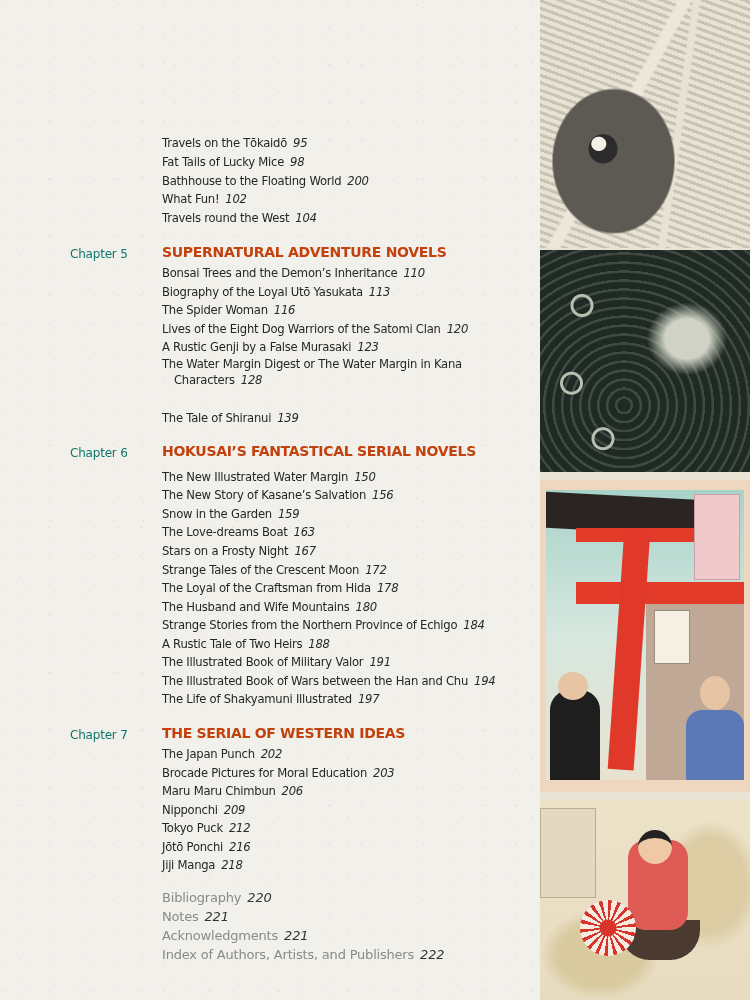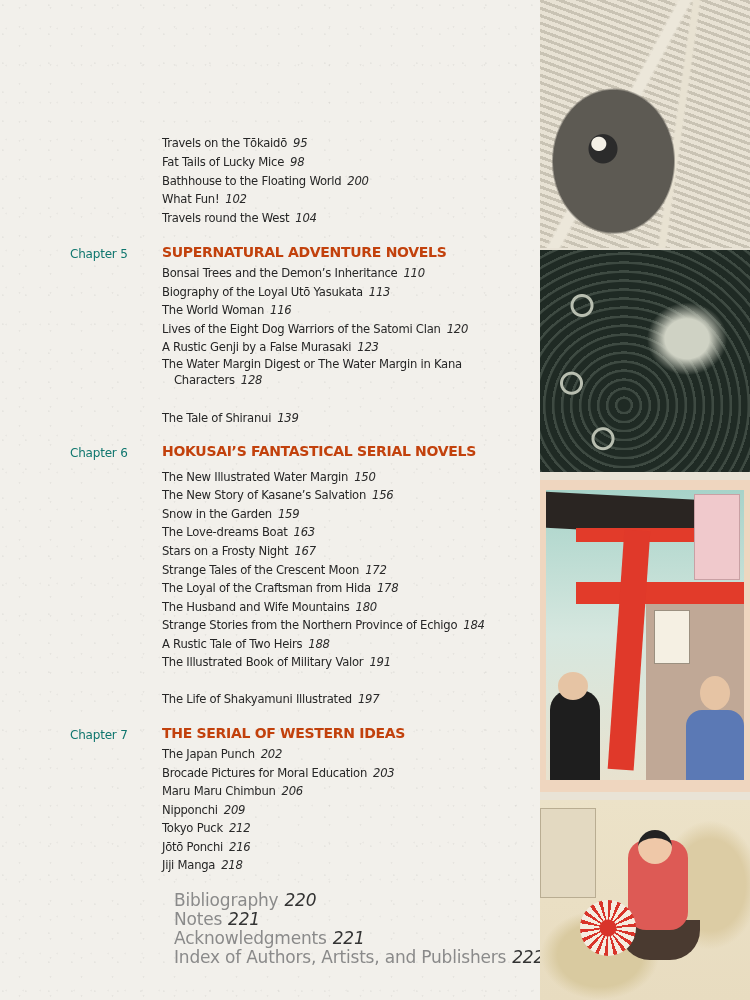--- a/index.html
+++ b/index.html
@@ -37,21 +37,21 @@
     position: absolute; left: 70px;
     font-size: 12px; color: #0f766e; letter-spacing: -0.2px;
   }
   .chap-title {
     position: absolute; left: 162px;
     font-size: 14px; font-weight: bold; color: #c2410c; letter-spacing: -0.3px;
     white-space: nowrap;
   }
   .back {
     position: absolute; left: 162px;
-    font-size: 17px; color: #8a8a8a; letter-spacing: -0.2px; white-space: nowrap; margin-left: 12px;
+    font-size: 13px; color: #8a8a8a; letter-spacing: -0.2px; white-space: nowrap;
   }
   .back .pg { font-style: italic; color: #333; margin-left: 6px; }
 
   
   .images {
     position: absolute; left: 540px; top: 0; width: 210px; height: 1000px;
     background: #e9e3d6;
   }
   .img { position: absolute; left: 0; width: 210px; overflow: hidden; }
   .img1 {
@@ -119,39 +119,40 @@
   <div class="entry" style="top:134px"><span>Travels on the Tōkaidō</span><span class="pg">95</span></div>
   <div class="entry" style="top:153px"><span>Fat Tails of Lucky Mice</span><span class="pg">98</span></div>
   <div class="entry" style="top:172px"><span>Bathhouse to the Floating World</span><span class="pg">200</span></div>
   <div class="entry" style="top:190px"><span>What Fun!</span><span class="pg">102</span></div>
   <div class="entry" style="top:209px"><span>Travels round the West</span><span class="pg">104</span></div>
 
   <div class="chap-label" style="top:247px">Chapter 5</div>
   <div class="chap-title" style="top:244px">SUPERNATURAL ADVENTURE NOVELS</div>
   <div class="entry" style="top:264px"><span>Bonsai Trees and the Demon’s Inheritance</span><span class="pg">110</span></div>
   <div class="entry" style="top:283px"><span>Biography of the Loyal Utō Yasukata</span><span class="pg">113</span></div>
-  <div class="entry" style="top:301px"><span>The World Woman</span><span class="pg">116</span></div>
+  <div class="entry" style="top:301px"><span>The Spider Woman</span><span class="pg">116</span></div>
   <div class="entry" style="top:320px"><span>Lives of the Eight Dog Warriors of the Satomi Clan</span><span class="pg">120</span></div>
   <div class="entry" style="top:338px"><span>A Rustic Genji by a False Murasaki</span><span class="pg">123</span></div>
   <div class="entry wrap" style="top:357px; line-height:15.5px"><span>The Water Margin Digest or The Water Margin in Kana</span><span class="cont"><span>Characters</span><span class="pg">128</span></span></div>
   <div class="entry" style="top:409px"><span>The Tale of Shiranui</span><span class="pg">139</span></div>
 
   <div class="chap-label" style="top:446px">Chapter 6</div>
   <div class="chap-title" style="top:443px">HOKUSAI’S FANTASTICAL SERIAL NOVELS</div>
   <div class="entry" style="top:468px"><span>The New Illustrated Water Margin</span><span class="pg">150</span></div>
   <div class="entry" style="top:486px"><span>The New Story of Kasane’s Salvation</span><span class="pg">156</span></div>
   <div class="entry" style="top:505px"><span>Snow in the Garden</span><span class="pg">159</span></div>
   <div class="entry" style="top:523px"><span>The Love-dreams Boat</span><span class="pg">163</span></div>
   <div class="entry" style="top:542px"><span>Stars on a Frosty Night</span><span class="pg">167</span></div>
   <div class="entry" style="top:561px"><span>Strange Tales of the Crescent Moon</span><span class="pg">172</span></div>
   <div class="entry" style="top:579px"><span>The Loyal of the Craftsman from Hida</span><span class="pg">178</span></div>
   <div class="entry" style="top:598px"><span>The Husband and Wife Mountains</span><span class="pg">180</span></div>
   <div class="entry" style="top:616px"><span>Strange Stories from the Northern Province of Echigo</span><span class="pg">184</span></div>
   <div class="entry" style="top:635px"><span>A Rustic Tale of Two Heirs</span><span class="pg">188</span></div>
   <div class="entry" style="top:653px"><span>The Illustrated Book of Military Valor</span><span class="pg">191</span></div>
+  <div class="entry" style="top:672px"><span>The Illustrated Book of Wars between the Han and Chu</span><span class="pg">194</span></div>
   <div class="entry" style="top:690px"><span>The Life of Shakyamuni Illustrated</span><span class="pg">197</span></div>
 
   <div class="chap-label" style="top:728px">Chapter 7</div>
   <div class="chap-title" style="top:725px">THE SERIAL OF WESTERN IDEAS</div>
   <div class="entry" style="top:745px"><span>The Japan Punch</span><span class="pg">202</span></div>
   <div class="entry" style="top:764px"><span>Brocade Pictures for Moral Education</span><span class="pg">203</span></div>
   <div class="entry" style="top:782px"><span>Maru Maru Chimbun</span><span class="pg">206</span></div>
   <div class="entry" style="top:801px"><span>Nipponchi</span><span class="pg">209</span></div>
   <div class="entry" style="top:819px"><span>Tokyo Puck</span><span class="pg">212</span></div>
   <div class="entry" style="top:838px"><span>Jōtō Ponchi</span><span class="pg">216</span></div>

